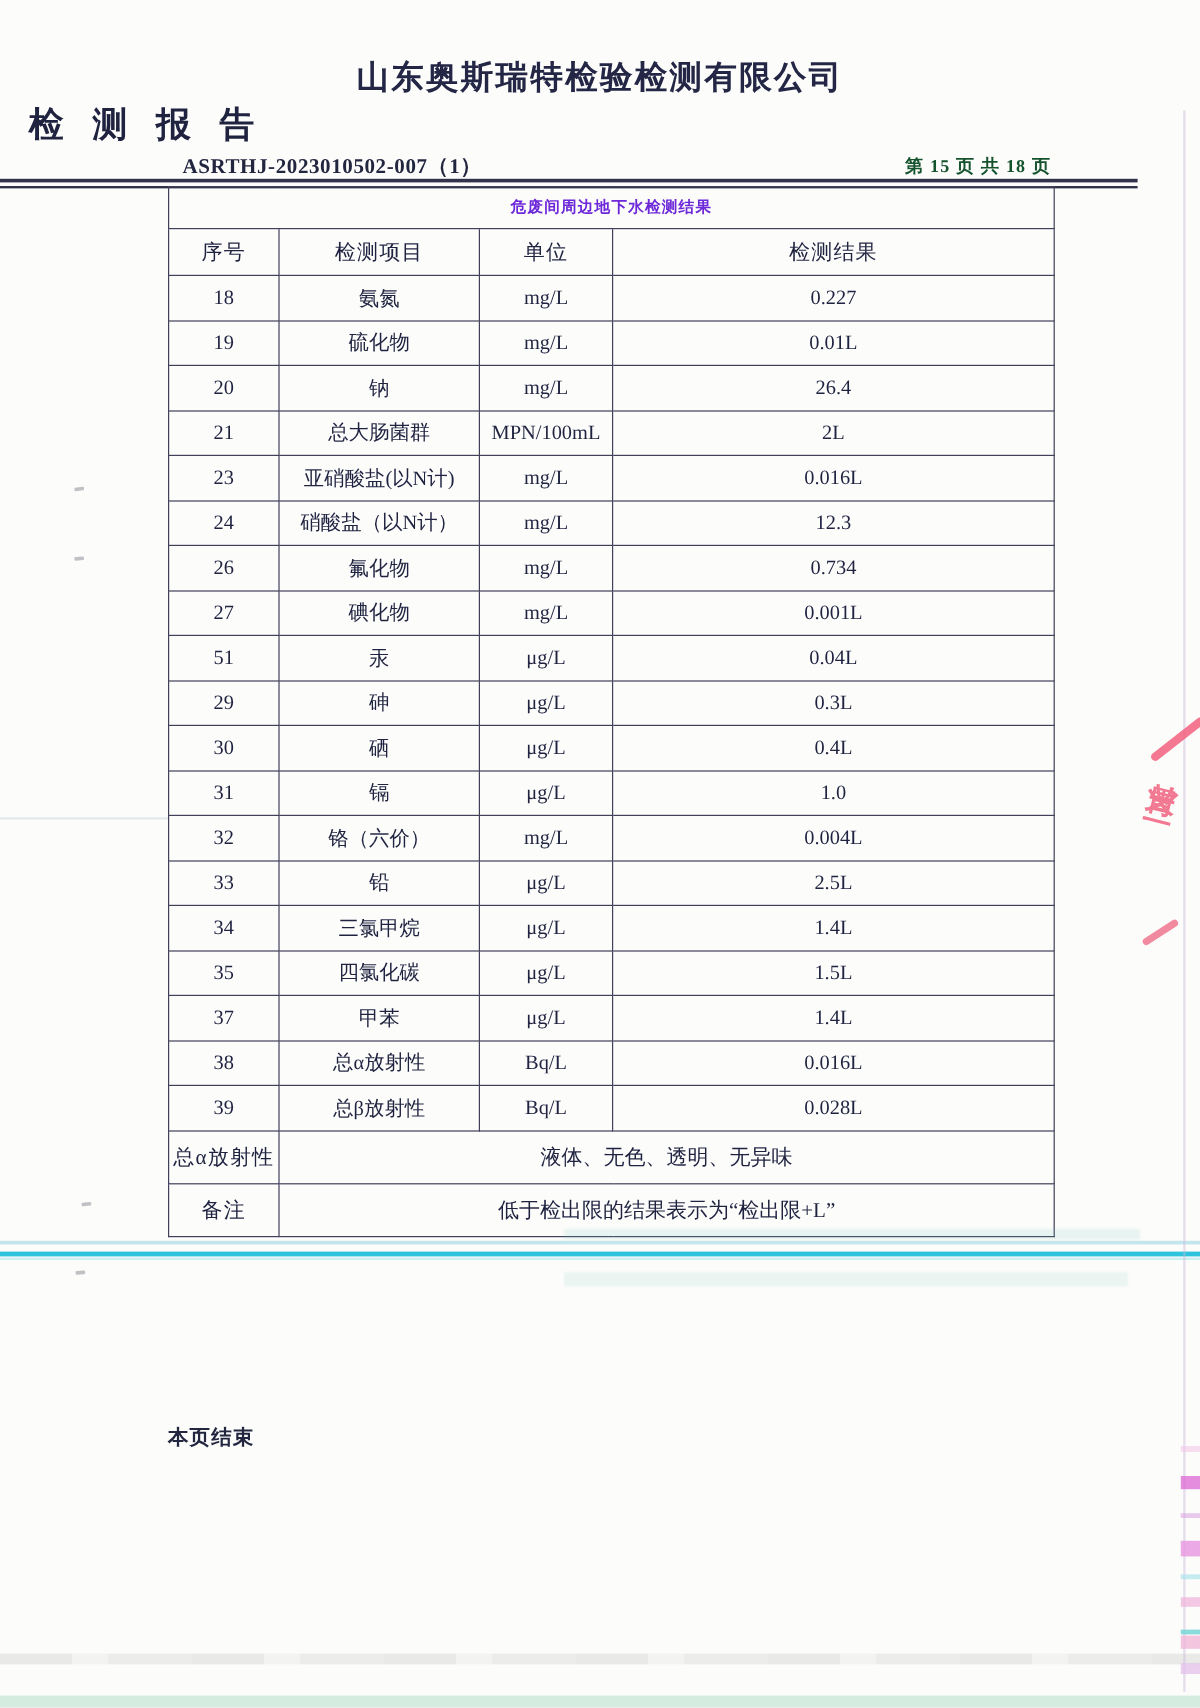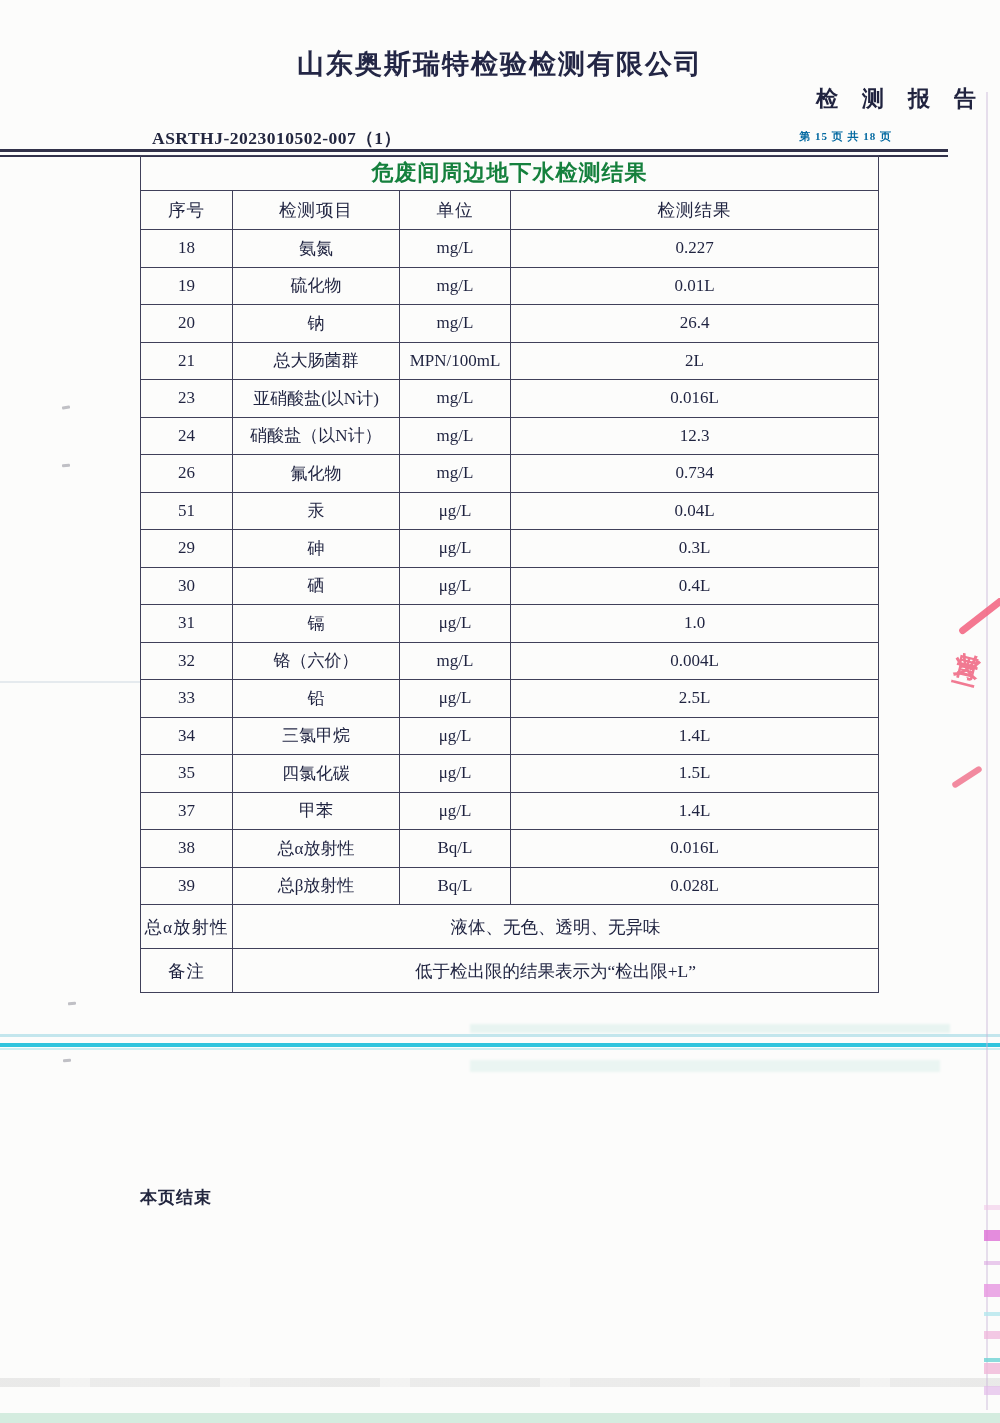--- a/index.html
+++ b/index.html
@@ -13,35 +13,35 @@
     color:#1f2340;
   }
   
   .company{
     position:absolute;top:46px;left:0;width:100%;
     text-align:center;font-size:27px;font-weight:bold;
     letter-spacing:2px;color:#232645;
   }
   .report-title{
     position:absolute;top:84px;left:0;width:100%;
-    text-align:right;font-size:22px;font-weight:bold;
+    text-align:left;font-size:29px;font-weight:bold;
     letter-spacing:24px;padding-left:24px;box-sizing:border-box;
     color:#20233f;
   }
   .meta-row{
     position:absolute;top:126px;left:0;width:1000px;height:24px;
   }
   .report-no{
     position:absolute;left:152px;top:0;
     font-size:17.5px;font-weight:bold;color:#22263f;
     letter-spacing:0.5px;
   }
   .page-no{
-    position:absolute;right:108px;top:3px;
-    font-size:11px;color:#0369a1;font-weight:bold;
+    position:absolute;right:124px;top:3px;
+    font-size:15px;color:#14532d;font-weight:bold;
     letter-spacing:1px;
   }
   .double-rule{
     position:absolute;left:0;top:149px;width:948px;height:8px;
     border-top:3px solid #32324a;border-bottom:2px solid #32324a;
     box-sizing:border-box;
   }
   
   .results-table{
     position:absolute;left:140px;top:155px;width:738px;
@@ -49,22 +49,22 @@
     z-index:1;
   }
   .results-table td,.results-table th{
     border:1.6px solid #40405a;
     text-align:center;vertical-align:middle;
     font-size:17px;font-weight:normal;
     color:#1f2340;
     padding:0 2px;overflow:hidden;
   }
   .results-table .title-row td{
-    height:34px;font-size:22px;font-weight:bold;
-    letter-spacing:1px;color:#15803d;
+    height:34px;font-size:13px;font-weight:bold;
+    letter-spacing:1px;color:#6d28d9;
   }
   .results-table .header-row th{height:38px;font-size:17.5px;letter-spacing:1px;font-family:Liberation Serif, serif;}
   .results-table tbody tr td{height:36.5px;}
   .results-table .status-row td,.results-table .remark-row td{height:43px;font-size:17.5px;}
   .results-table .label-cell{letter-spacing:1px;}
   
   .footer-note{
     position:absolute;left:140px;top:1186px;
     font-size:17px;font-weight:bold;letter-spacing:1px;color:#22263f;
   }
@@ -193,20 +193,26 @@
         </tr>
 
 
         <tr>
           <td>26</td>
           <td>氟化物</td>
           <td>mg/L</td>
           <td>0.734</td>
         </tr>
 
+        <tr>
+          <td>27</td>
+          <td>碘化物</td>
+          <td>mg/L</td>
+          <td>0.001L</td>
+        </tr>
 
         <tr>
           <td>51</td>
           <td>汞</td>
           <td>μg/L</td>
           <td>0.04L</td>
         </tr>
 
         <tr>
           <td>29</td>

